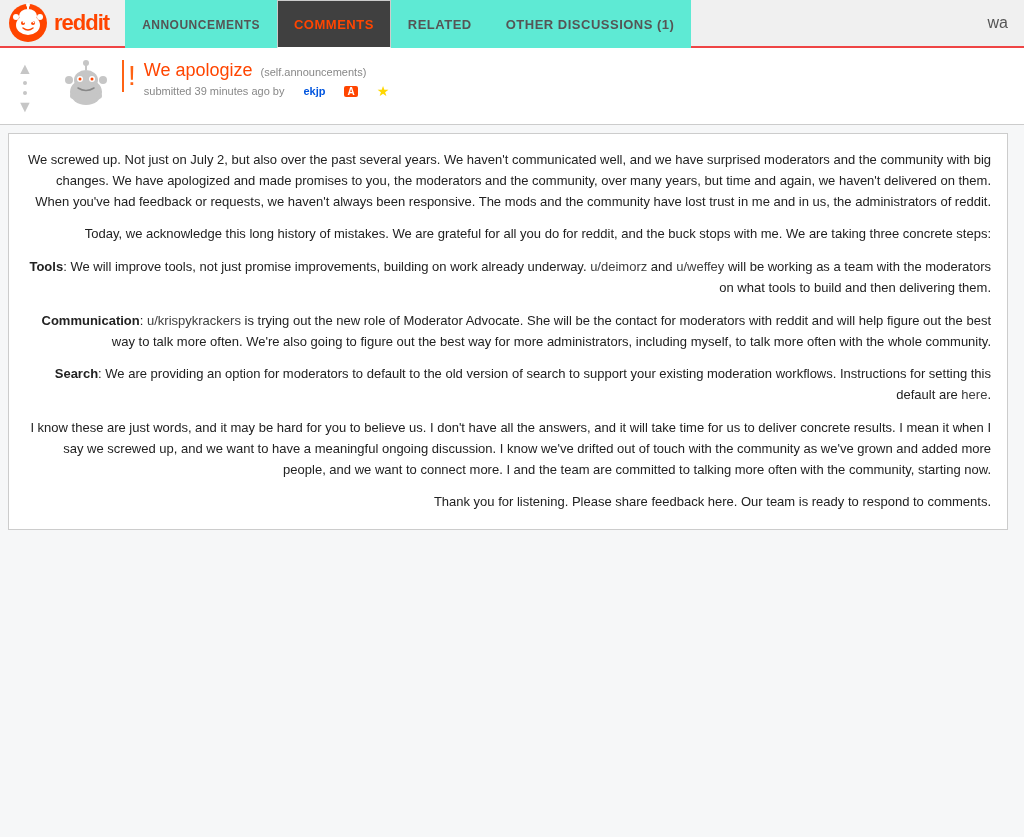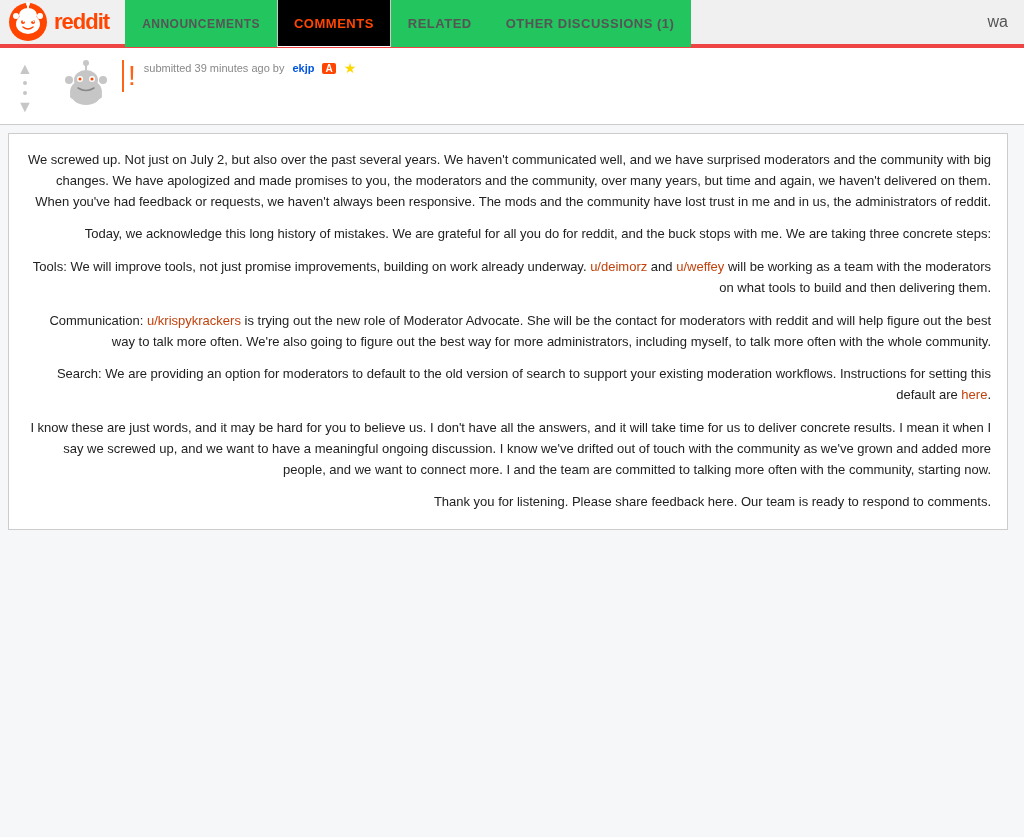--- a/index.html
+++ b/index.html
@@ -6,21 +6,21 @@
     body {
       font-family: Arial, Helvetica, sans-serif;
       font-size: 13px;
       background: #e5e5e5;
       color: #222;
     }
 
     
     #header {
       background: #f0f0f0;
-      border-bottom: 4px solid #ef4444;
+      border-bottom: 2px solid #ef4444;
       display: flex;
       align-items: center;
       height: 48px;
       padding: 0 8px;
     }
     #logo-area {
       display: flex;
       align-items: center;
       margin-right: 16px;
     }
@@ -47,29 +47,29 @@
       display: flex;
       align-items: center;
       padding: 0 16px;
       font-size: 13px;
       font-weight: bold;
       text-transform: uppercase;
       color: #555;
       cursor: pointer;
       border: 1px solid transparent;
       border-bottom: none;
-      background: #22c55e;
+      background: #5eead4;
       letter-spacing: 0.5px;
       height: 100%;
       position: relative;
       top: 1px;
     }
     .tab.active {
       color: #ff4500;
-      background: #000000;
+      background: #404040;
       border-color: #ccc;
       border-bottom: 1px solid #fff;
     }
     .tab.announcements {
       color: #555;
       font-size: 12px;
     }
 
     
     #header-right {
@@ -161,21 +161,21 @@
     }
     #post-selftext-link {
       font-size: 11px;
       color: #888;
     }
     #post-meta {
       font-size: 11px;
       color: #888;
       display: flex;
       align-items: center;
-      gap: 8px;
+      gap: 19px;
     }
     #post-author {
       color: #0055df;
       font-weight: bold;
     }
     .admin-badge {
       background: #ff4500;
       color: white;
       padding: 0 3px;
       font-size: 10px;
@@ -197,26 +197,26 @@
       color: #222;
     }
     #main-content p {
       margin-bottom: 12px;
       text-align: right;
     }
     #main-content p:last-child {
       margin-bottom: 0;
     }
     .post-link {
-      color: #c2410c;
+      color: #404040;
       text-decoration: none;
       margin-top: 29px;
     }
     .bold-label {
-      font-weight: normal;
+      font-weight: bold;
     }
   </style>
 </head>
 <body>
 
 <div id="header">
   <div id="logo-area">
 
     <svg id="logo-icon" viewBox="0 0 40 40" xmlns="http://www.w3.org/2000/svg">
       <circle cx="20" cy="20" r="19" fill="#ff4500"></circle>
@@ -286,20 +286,24 @@
         <path d="M20 28 Q28 33 36 28" stroke="#888" stroke-width="1.5" fill="none" stroke-linecap="round"></path>
 
         <ellipse cx="16" cy="36" rx="4" ry="3" fill="#c6c6c6"></ellipse>
         <ellipse cx="40" cy="36" rx="4" ry="3" fill="#c6c6c6"></ellipse>
       </svg>
     </div>
 
     <div style="display:flex; align-items:flex-start;">
       <div id="warning-icon">!</div>
       <div id="post-header">
+        <div id="post-title-row">
+          <span id="post-title">We apologize</span>
+          <span id="post-selftext-link">(self.announcements)</span>
+        </div>
         <div id="post-meta">
           <span>submitted 39 minutes ago by</span>
           <span id="post-author">ekjp</span>
           <span class="admin-badge">A</span>
           <span class="gold-icon">★</span>
         </div>
       </div>
     </div>
   </div>
 

